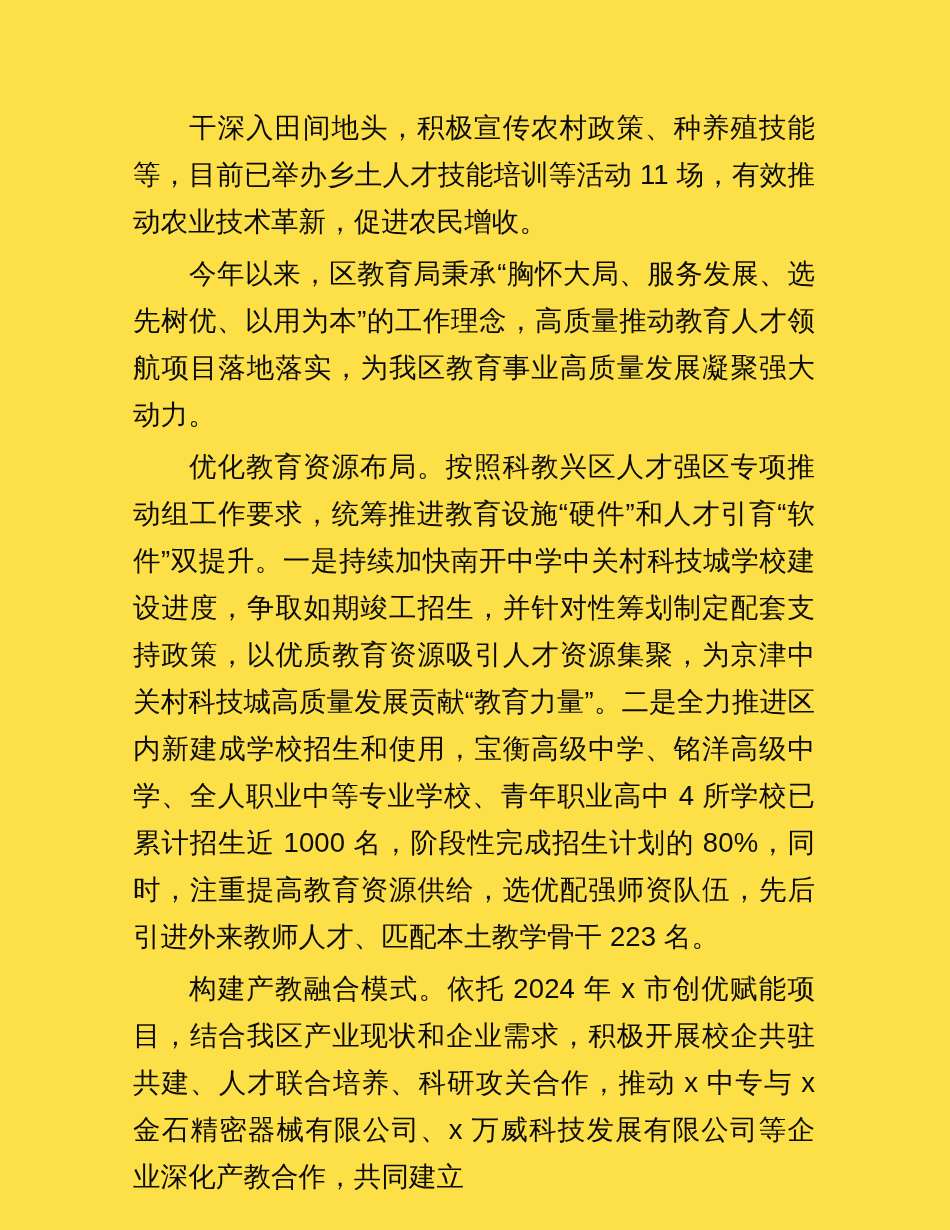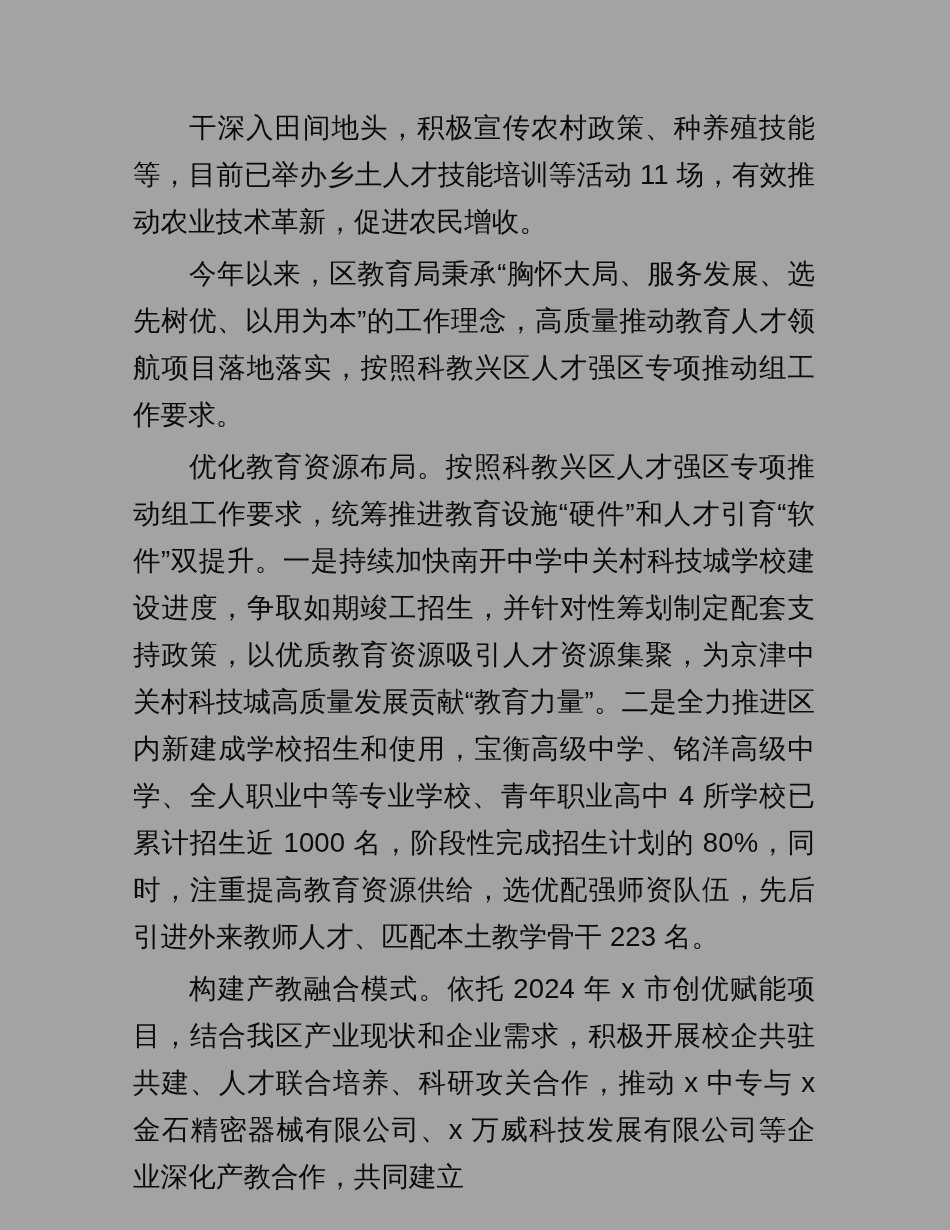--- a/index.html
+++ b/index.html
@@ -6,21 +6,21 @@
   html, body {
     margin: 0;
     padding: 0;
     background: #ffffff;
   }
 
   #page {
     position: relative;
     width: 950px;
     height: 1230px;
-    background: #a3a3a3;
+    background: #fde047;
     overflow: hidden;
     box-sizing: border-box;
   }
 
   #text-column {
     position: absolute;
     left: 133px;
     top: 104px;
     width: 682px;
   }
@@ -53,20 +53,20 @@
 </style>
 </head>
 <body>
 
 <div id="page">
   <div id="text-column">
 
     <p class="para">干深入田间地头，积极宣传农村政策、种养殖技能等，目前已举办乡土人才技能培训等活动 11 场，有效推动农业技术革新，促进农民增收。</p>
 
 
-    <p class="para">今年以来，区教育局秉承“胸怀大局、服务发展、选先树优、以用为本”的工作理念，高质量推动教育人才领航项目落地落实，按照科教兴区人才强区专项推动组工作要求。</p>
+    <p class="para">今年以来，区教育局秉承“胸怀大局、服务发展、选先树优、以用为本”的工作理念，高质量推动教育人才领航项目落地落实，为我区教育事业高质量发展凝聚强大动力。</p>
 
     <p class="para">优化教育资源布局。按照科教兴区人才强区专项推动组工作要求，统筹推进教育设施“硬件”和人才引育“软件”双提升。一是持续加快南开中学中关村科技城学校建设进度，争取如期竣工招生，并针对性筹划制定配套支持政策，以优质教育资源吸引人才资源集聚，为京津中关村科技城高质量发展贡献“教育力量”。二是全力推进区内新建成学校招生和使用，宝衡高级中学、铭洋高级中学、全人职业中等专业学校、青年职业高中 4 所学校已累计招生近 1000 名，阶段性完成招生计划的 80%，同时，注重提高教育资源供给，选优配强师资队伍，先后引进外来教师人才、匹配本土教学骨干 223 名。</p>
 
     <p class="para continued">构建产教融合模式。依托 2024 年 x 市创优赋能项目，结合我区产业现状和企业需求，积极开展校企共驻共建、人才联合培养、科研攻关合作，推动 x 中专与 x 金石精密器械有限公司、x 万威科技发展有限公司等企业深化产教合作，共同建立</p>
 
   </div>
 </div>
 
 </body></html>

